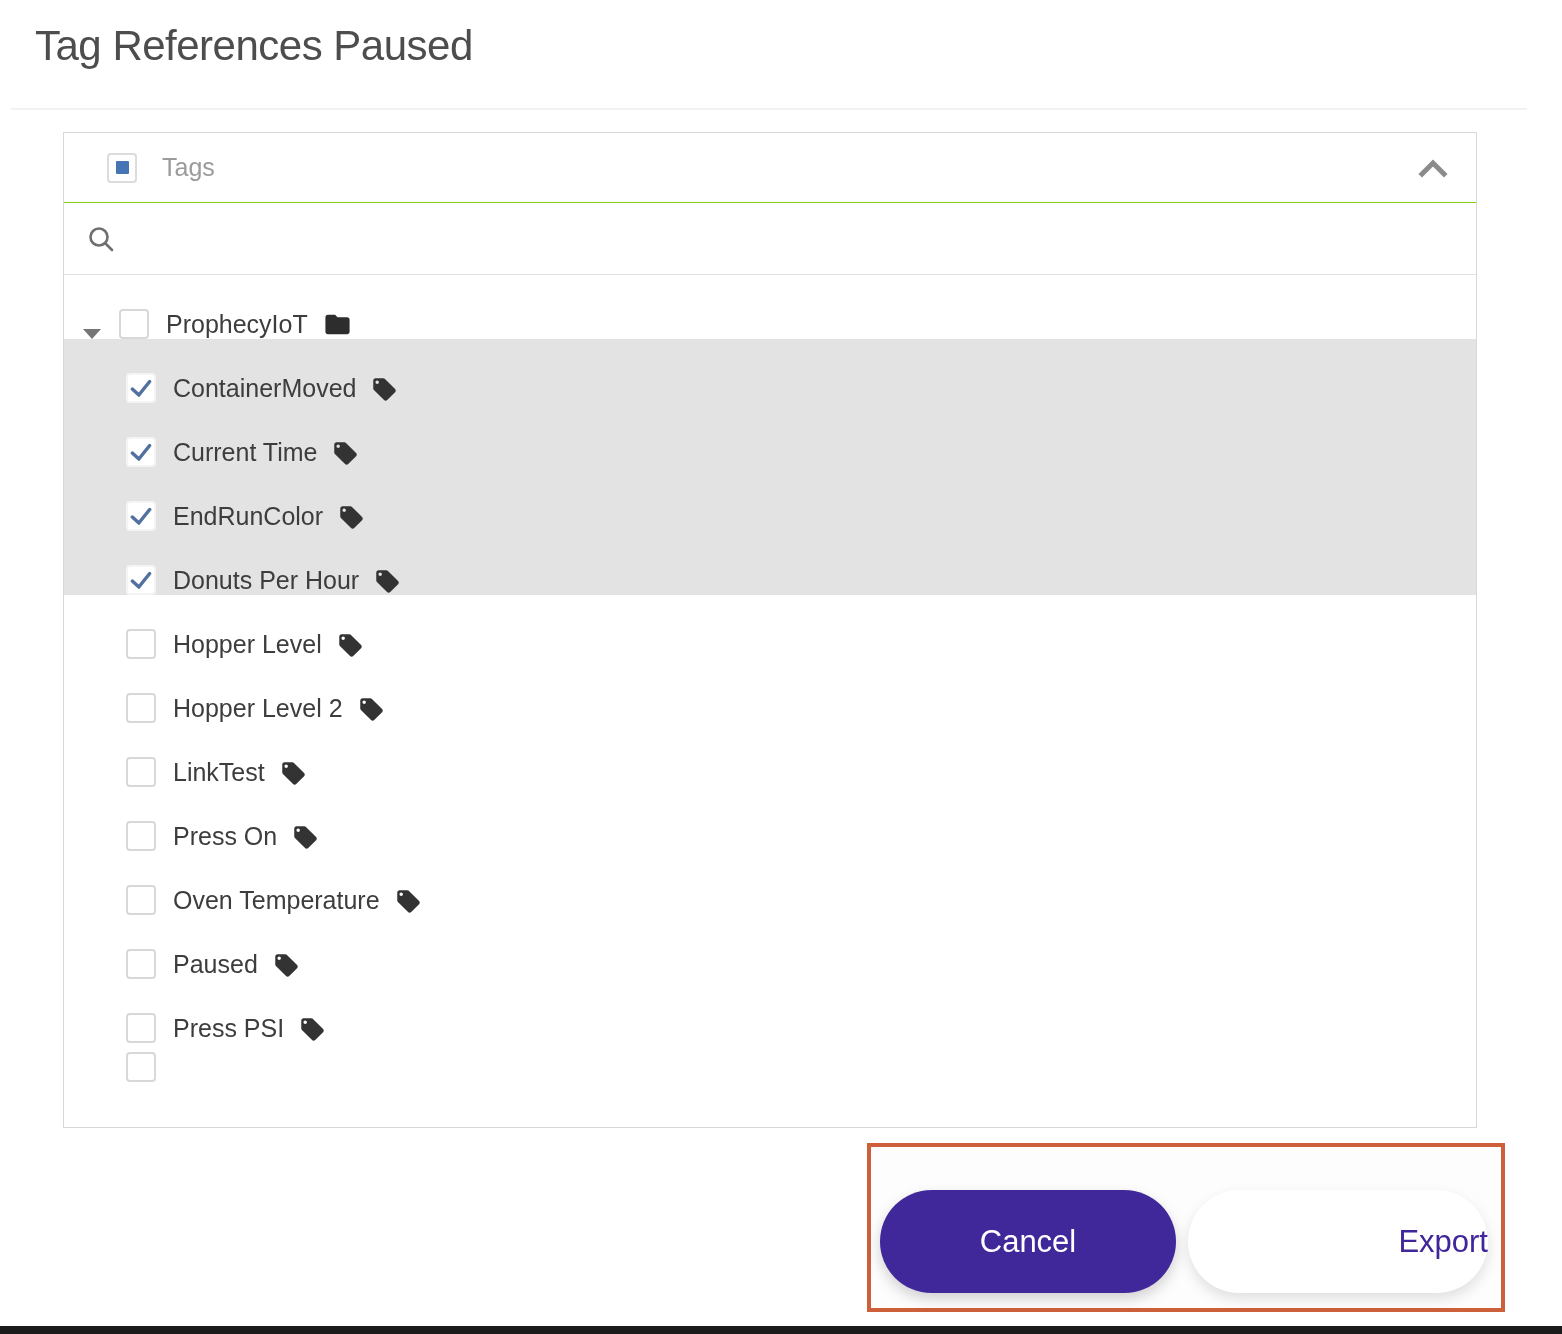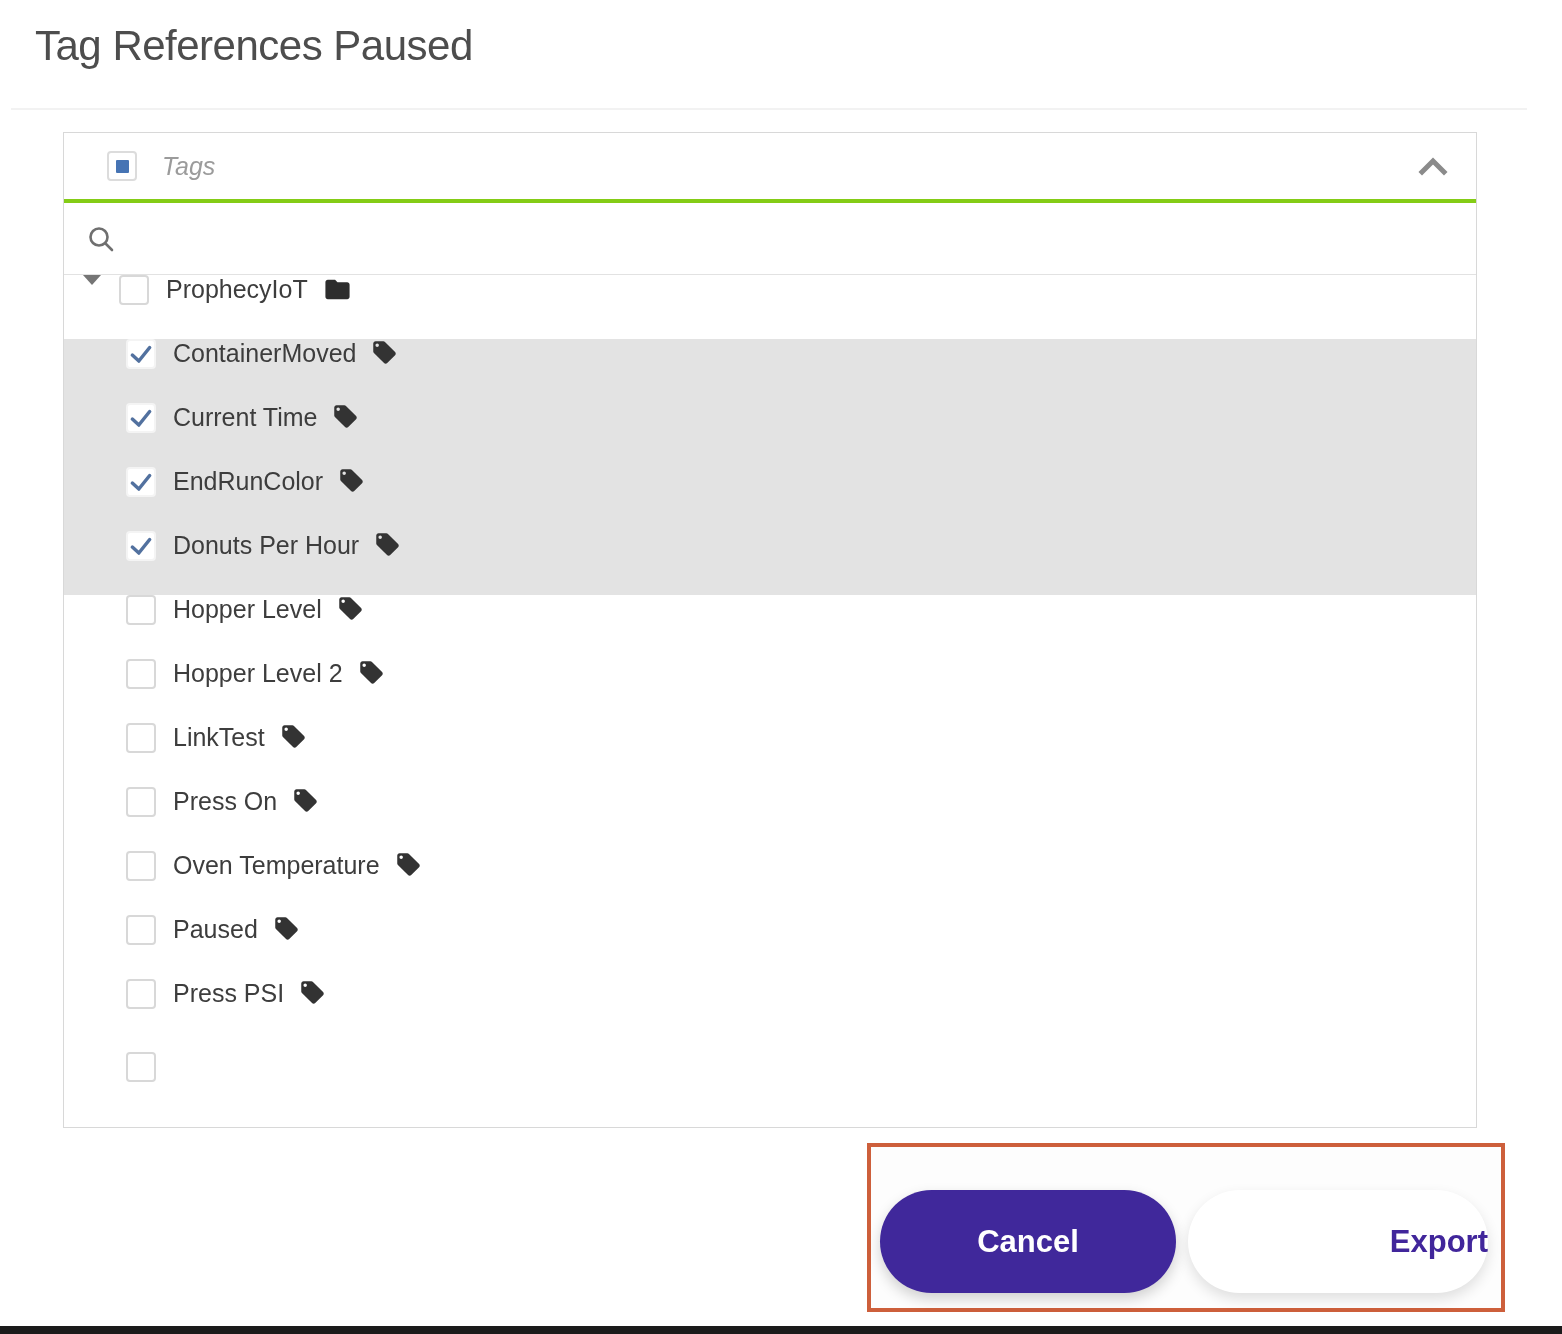--- a/index.html
+++ b/index.html
@@ -19,21 +19,21 @@
     position: absolute; left: 11px; top: 108px; width: 1516px; height: 2px;
     background: #f2f2f2;
   }
   
   .panel {
     position: absolute; left: 63px; top: 132px; width: 1414px; height: 996px;
     border: 1px solid #d8d8d8; background: #fff; overflow: hidden;
   }
   .panel-header {
     height: 70px; display: flex; align-items: center;
-    padding: 0 28px 0 43px; border-bottom: 4px solid #84cc16; font-style: italic;
+    padding: 0 28px 0 43px; border-bottom: 1px solid #84cc16;
   }
   .panel-header .hdr-label {
     margin-left: 25px; font-size: 25px; color: #9b9b9b; flex: 1;
   }
   .chevron-up { width: 30px; height: 20px; cursor: pointer; }
   .chevron-up polyline { fill: none; stroke: #8b8b8b; stroke-width: 5; stroke-linecap: square; }
   
   .checkbox {
     width: 30px; height: 30px; border-radius: 4px; background: #fff;
     border: 2px solid #d8d8d8; display: inline-flex;
@@ -57,21 +57,21 @@
   .search-icon { width: 30px; height: 30px; flex: none; }
   .search-icon circle { fill: none; stroke: #6f6f6f; stroke-width: 2.6; }
   .search-icon line { stroke: #6f6f6f; stroke-width: 2.6; stroke-linecap: round; }
   .search-input {
     flex: 1; border: none; outline: none; background: transparent;
     font-size: 23px; color: #3d3d3d; margin-left: 16px;
     font-family: "Liberation Sans", sans-serif;
   }
   
   .tree-row {
-    height: 64px; display: flex; align-items: flex-start; cursor: pointer;
+    height: 64px; display: flex; align-items: flex-end; cursor: pointer;
     background: #fff;
   }
   .tree-row.root { padding-left: 13px; }
   .tree-row.child { padding-left: 62px; }
   .tree-row.checked { background: #e3e3e3; }
   .caret-down {
     width: 0; height: 0; margin-right: 18px; margin-left: 6px;
     border-left: 9px solid transparent; border-right: 9px solid transparent;
     border-top: 10px solid #757575; flex: none;
   }
@@ -82,21 +82,21 @@
   .folder-icon path { fill: #2d2d2d; }
   .tree-row.partial { align-items: flex-start; }
   .tree-row.partial .checkbox { margin-top: 9px; }
   
   .annotation-box {
     position: absolute; left: 867px; top: 1143px; width: 638px; height: 169px;
     border: 4px solid #cd5f3b; background: #fdfdfd;
   }
   .btn {
     position: absolute; top: 43px; height: 103px; border: none; border-radius: 52px;
-    font-size: 31px; font-weight: 700; cursor: pointer;
+    font-size: 31px; font-weight: 400; cursor: pointer;
     font-family: "Liberation Sans", sans-serif;
   }
   .btn-cancel {
     left: 9px; width: 296px; background: #40289b; color: #ffffff;
     box-shadow: 0 6px 14px rgba(0,0,0,0.18);
   }
   .btn-export {
     left: 317px; width: 300px; background: #ffffff; color: #41269b;
     box-shadow: 0 6px 14px rgba(0,0,0,0.12);
     text-align: right;

